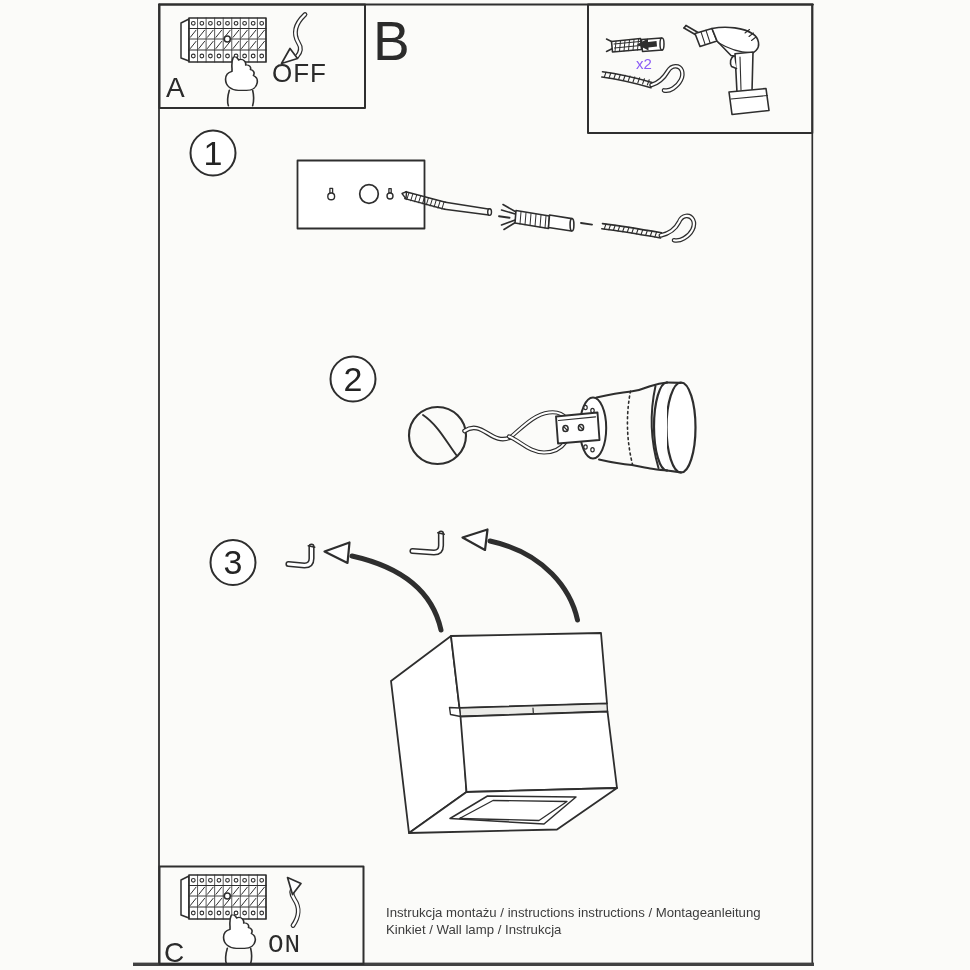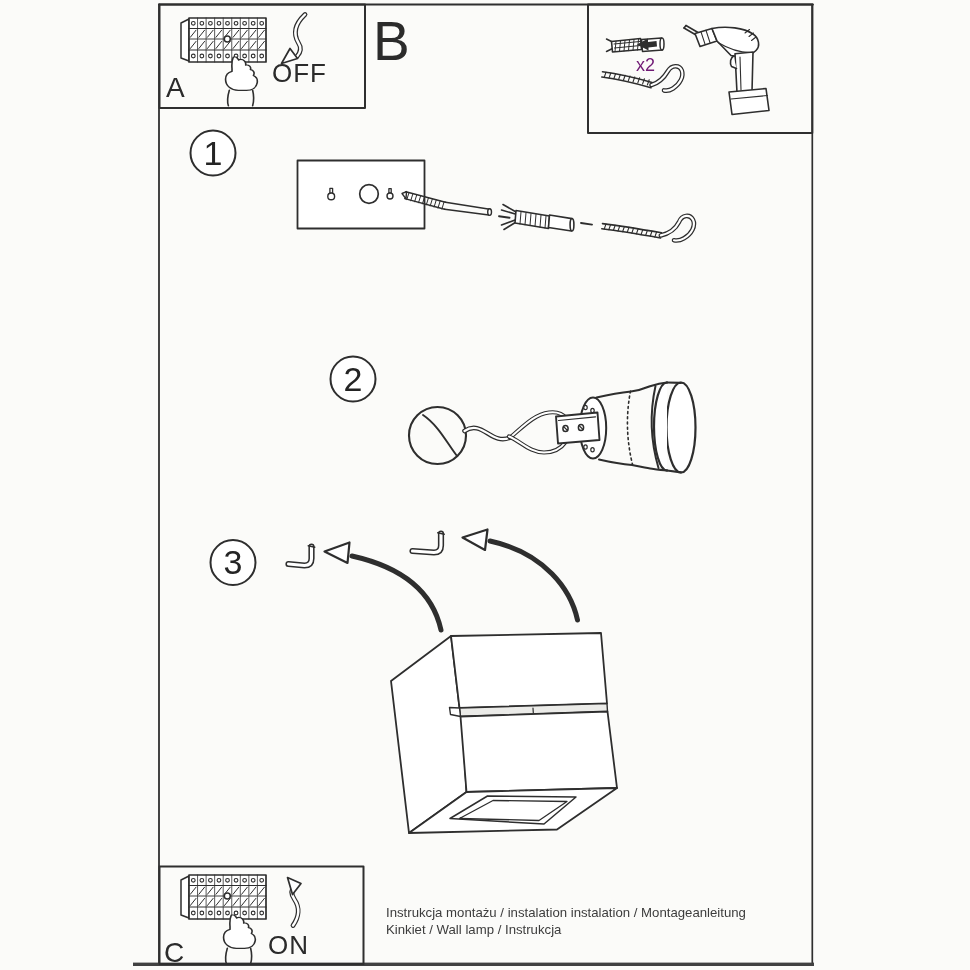--- a/index.html
+++ b/index.html
@@ -7,21 +7,21 @@
     position:relative;width:970px;height:970px;overflow:hidden;
     background:#fbfbf9;
     font-family:"Liberation Sans", sans-serif;
     color:#2a2a2a;
   }
   #art{position:absolute;left:0;top:0;}
   .lbl{position:absolute;white-space:nowrap;color:#2b2b2b;}
   .lbl-section{font-size:28px;}
   .lbl-state{font-size:26px;letter-spacing:1px;}
   .lbl-b{font-size:55px;}
-  .lbl-x2{font-size:18px;color:#701a75;}
+  .lbl-x2{font-size:15px;color:#8b5cf6;}
   .stepnum{
     position:absolute;width:45px;height:45px;display:flex;
     align-items:center;justify-content:center;
     font-size:34px;color:#242424;
   }
   .footer{
     position:absolute;left:386px;top:905px;
     font-size:13.2px;line-height:16.8px;color:#3c3c3c;
   }
 </style>
@@ -342,20 +342,20 @@
 <div class="lbl lbl-section" style="left:166px;top:72px;">A</div>
 <div class="lbl lbl-state" style="left:272px;top:58px;">OFF</div>
 <div class="lbl lbl-b" style="left:373px;top:9px;">B</div>
 <div class="lbl lbl-x2" style="left:636px;top:55px;">x2</div>
 
 <div class="stepnum" style="left:190.5px;top:130.5px;">1</div>
 <div class="stepnum" style="left:330.5px;top:356.5px;">2</div>
 <div class="stepnum" style="left:210.5px;top:540px;">3</div>
 
 <div class="lbl lbl-section" style="left:164px;top:937px;">C</div>
-<div class="lbl lbl-state" style="left:268px;top:930px;">ON</div>
+<div class="lbl lbl-state" style="left:268px;top:930px;font-family:Liberation Mono, monospace;">ON</div>
 
 <div class="footer">
-  <div>Instrukcja montażu / instalation instalation / Montageanleitung</div>
+  <div>Instrukcja montażu / instructions instructions / Montageanleitung</div>
   <div>Kinkiet / Wall lamp / Instrukcja</div>
 </div>
 
 </div>
 
 </body></html>

